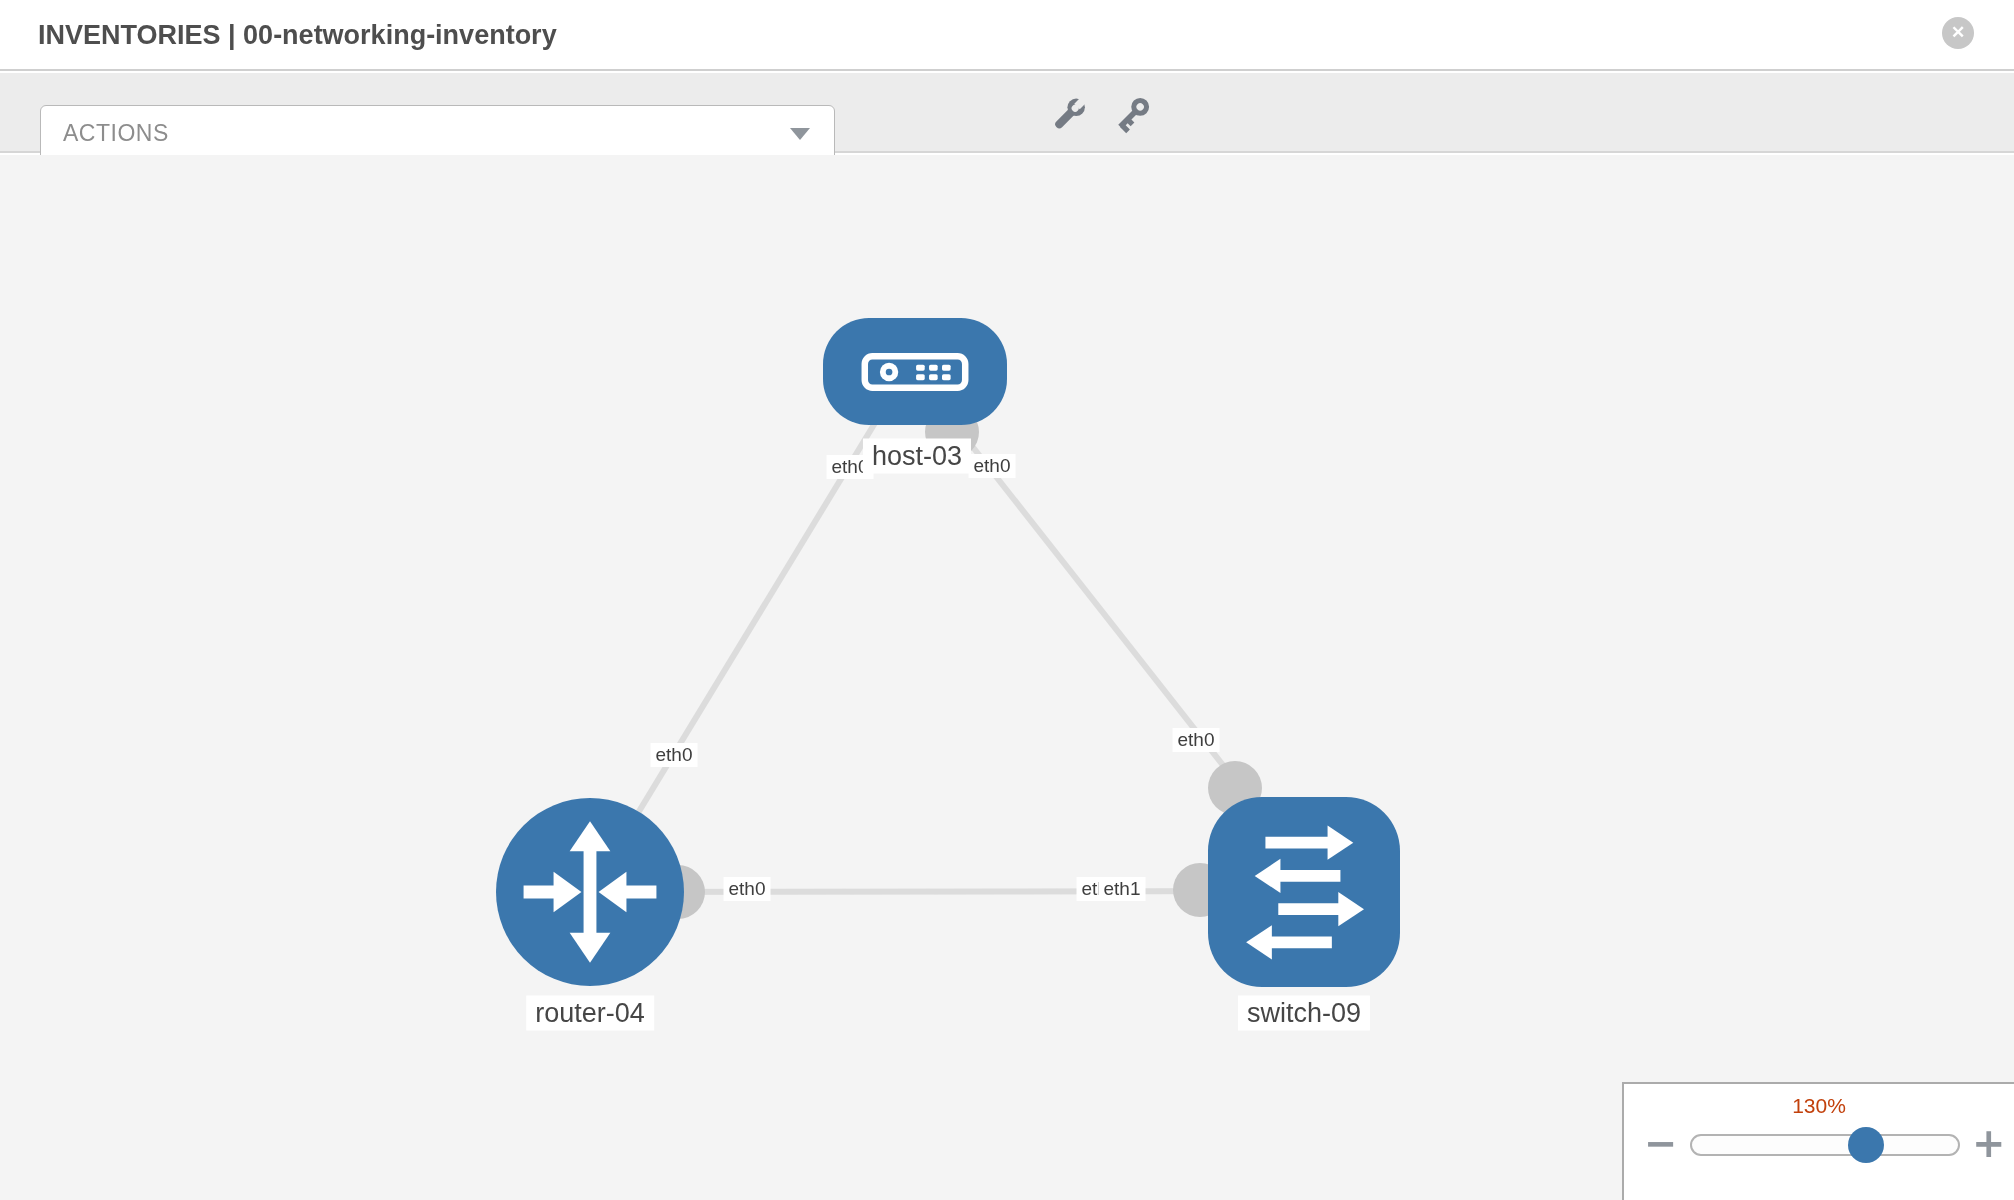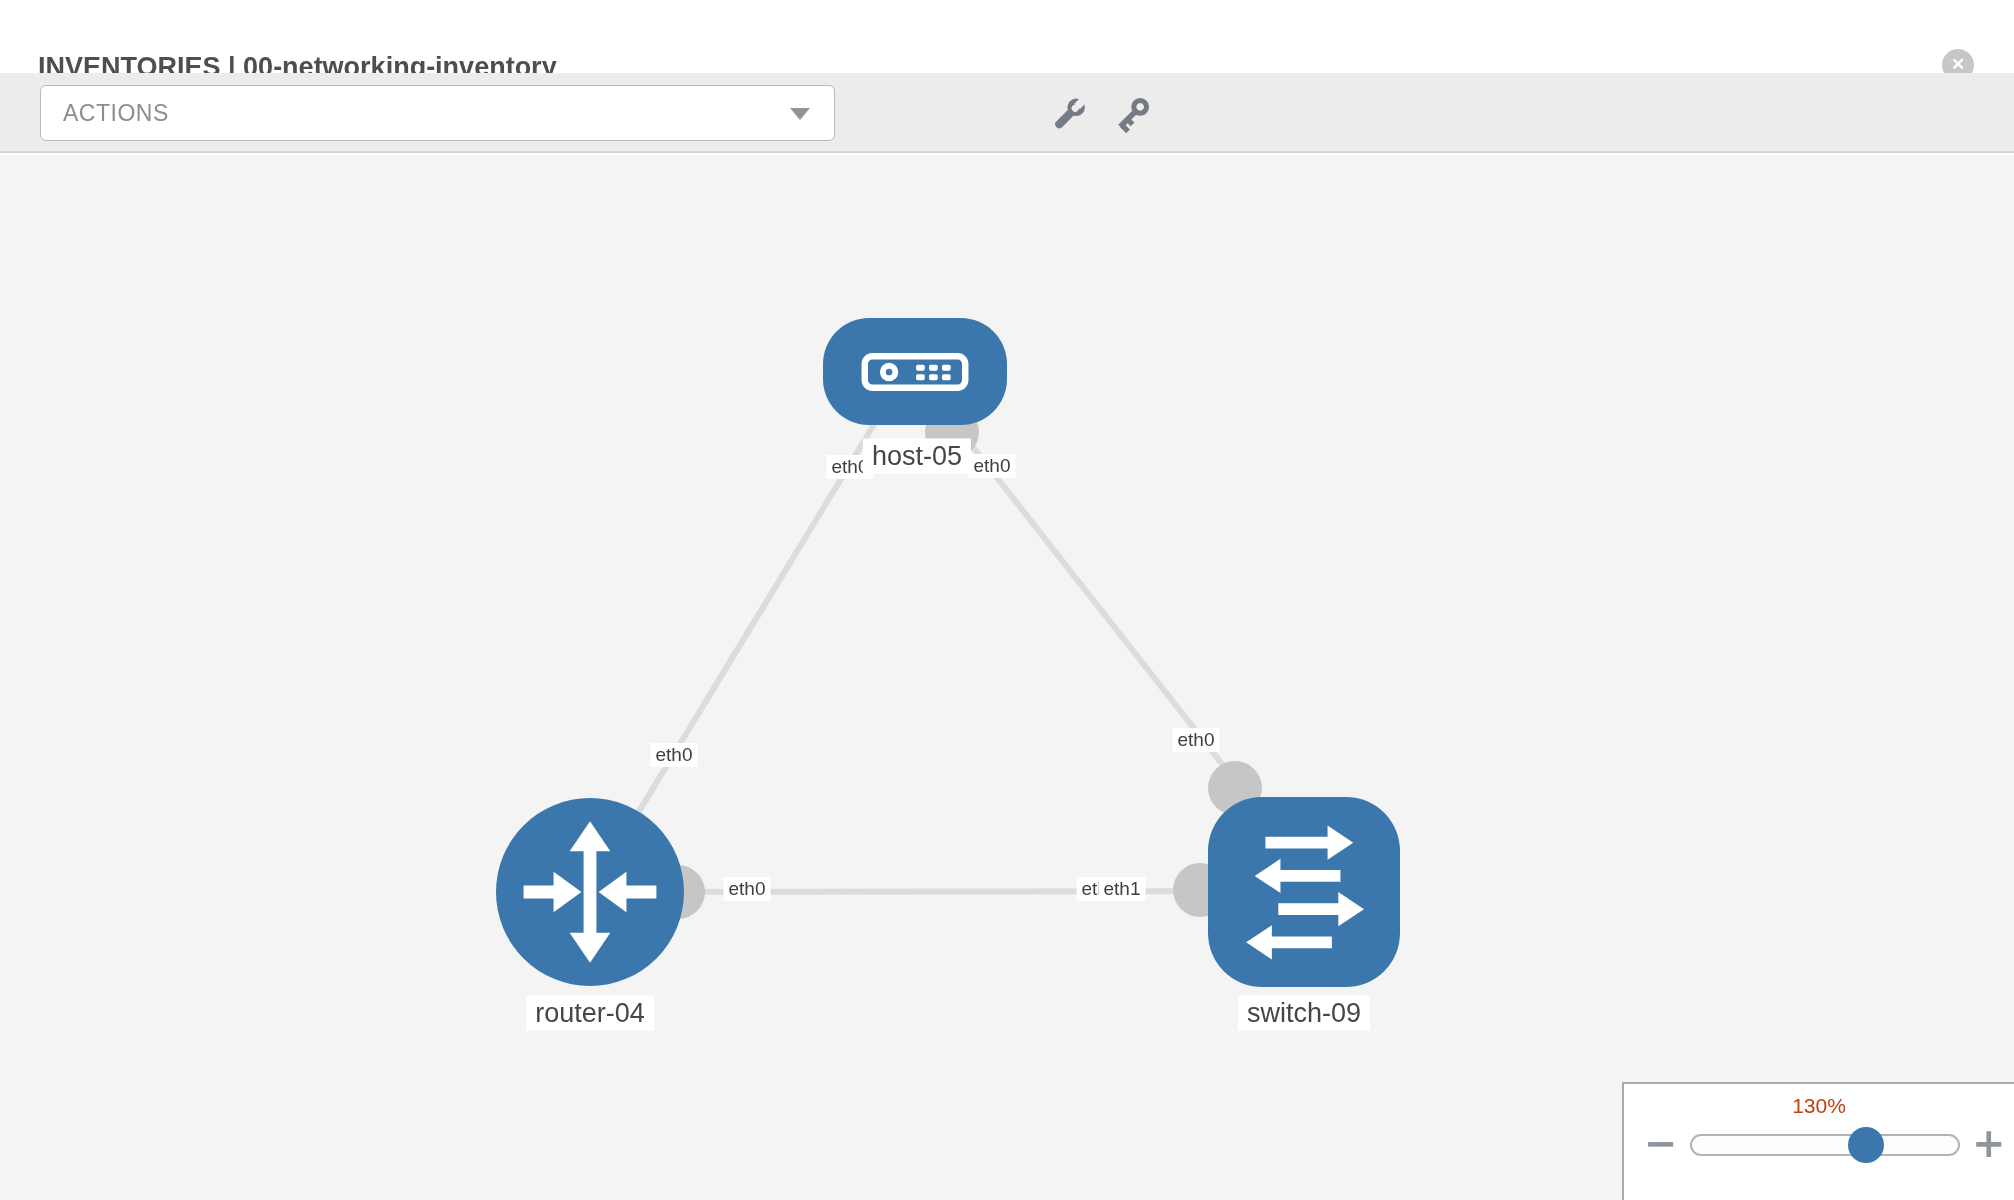--- a/index.html
+++ b/index.html
@@ -1,29 +1,29 @@
 <!DOCTYPE html>
 <html><head>
 <meta charset="utf-8">
 <style>
   * { margin:0; padding:0; box-sizing:border-box; }
   html,body { width:2014px; height:1200px; }
   body { font-family:"Liberation Sans", sans-serif; background:#ffffff; }
   #app { position:relative; width:2014px; height:1200px; overflow:hidden; background:#ffffff; }
 
   
-  #header { position:absolute; left:0; top:0; width:2014px; height:71px; background:#ffffff; border-bottom:2px solid #cfcfcf;margin-top:32px; }
+  #header { position:absolute; left:0; top:0; width:2014px; height:71px; background:#ffffff; border-bottom:2px solid #cfcfcf; }
   #page-title { position:absolute; left:38px; top:0; line-height:71px; font-size:27px; font-weight:bold; color:#4e4e4e; }
   #close-btn { position:absolute; left:1942px; top:17px; width:32px; height:32px; border-radius:50%; background:#c7c7c7; border:none; cursor:pointer; }
   #close-btn span { display:block; color:#ffffff; font-size:17px; font-weight:bold; line-height:32px; text-align:center; }
 
   
   #toolbar { position:absolute; left:0; top:73px; width:2014px; height:80px; background:#ececec; border-bottom:2px solid #d6d6d6; }
   .dd-box { position:absolute; top:12px; height:56px; background:#ffffff; border:1px solid #b9b9b9; border-radius:6px; cursor:pointer; }
-  #actions-dd { left:40px; width:795px; }
+  #actions-dd { left:40px; width:795px;margin-top:20px; }
   #search-dd { left:1182px; width:798px; }
   .dd-label { position:absolute; left:22px; top:0; line-height:54px; font-size:23px; color:#8d8d8d; letter-spacing:0.5px; }
   .chevron { position:absolute; right:24px; top:22px; width:0; height:0; border-left:10px solid transparent; border-right:10px solid transparent; border-top:12px solid #8f959c; }
   .tool-icon-btn { position:absolute; top:21px; width:44px; height:44px; background:transparent; border:none; cursor:pointer; }
   #wrench-btn { left:1046px; }
   #key-btn { left:1110px; }
 
   
   #canvas { position:absolute; left:0; top:155px; width:2014px; height:1045px; background:#f4f4f4; }
   #links-svg { position:absolute; left:0; top:0; }
@@ -100,21 +100,21 @@
     </svg>
 
     <div id="labels-layer">
         <span class="eth-label" style="left: 850px; top: 312px;">eth0</span>
         <span class="eth-label" style="left: 992px; top: 311px;">eth0</span>
         <span class="eth-label" style="left: 674px; top: 600px;">eth0</span>
         <span class="eth-label" style="left: 1196px; top: 585px;">eth0</span>
         <span class="eth-label" style="left: 747px; top: 734px;">eth0</span>
         <span class="eth-label" style="left: 1100px; top: 734px;">eth0</span>
         <span class="eth-label" style="left: 1122px; top: 734px;">eth1</span>
-        <span class="node-label" style="left: 917px; top: 301px;">host-05</span>
+        <span class="node-label" style="left: 917px; top: 301px;">host-03</span>
         <span class="node-label" style="left: 590px; top: 858px;">router-04</span>
         <span class="node-label" style="left: 1304px; top: 858px;">switch-09</span>
       </div>
 
     <div class="node" id="node-host">
       <svg width="108" height="42" viewBox="0 0 100 36">
         <rect x="3.5" y="3.5" width="93" height="29" rx="7" fill="none" stroke="#ffffff" stroke-width="6"></rect>
         <circle cx="26" cy="18" r="8.5" fill="#ffffff"></circle>
         <circle cx="26" cy="18" r="3.1" fill="#3b77ad"></circle>
         <rect x="51" y="11.2" width="8" height="5.6" rx="1.5" fill="#ffffff"></rect>

